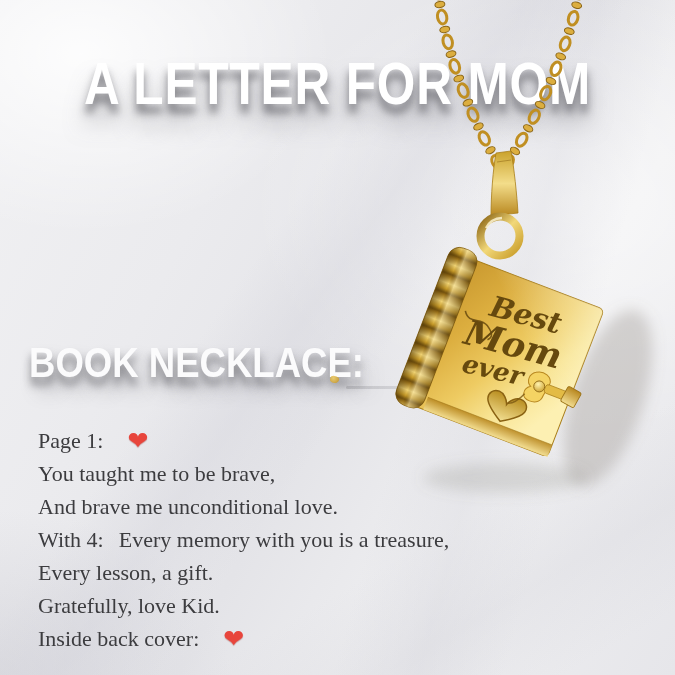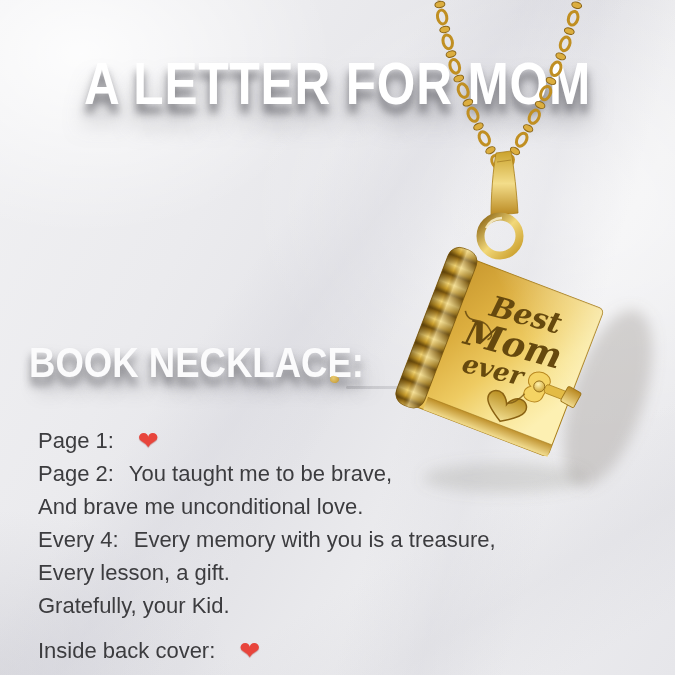--- a/index.html
+++ b/index.html
@@ -34,25 +34,25 @@
   .label-vein{
     position:absolute;left:346px;top:386px;width:185px;height:3px;z-index:2;border-radius:2px;
     background:linear-gradient(90deg, rgba(118,118,124,.5), rgba(118,118,124,0));opacity:.55;
   }
   .gold-speck{
     position:absolute;left:330px;top:376px;width:9px;height:7px;z-index:4;border-radius:50% 40% 55% 45%;
     background:radial-gradient(circle at 35% 35%, #f0cf6a, #c08f22);opacity:.9;transform:rotate(18deg);
   }
   .necklace{position:absolute;inset:0;z-index:3;pointer-events:none;}
   .pages{position:absolute;left:38px;top:424px;z-index:4;color:#3c3c3f;font-size:22px;font-weight:500;}
-  .page-line{display:flex;align-items:center;height:33px;white-space:nowrap;}
+  .page-line{display:flex;align-items:center;height:33px;white-space:nowrap;font-family:Liberation Serif, serif;}
   .page-line .lbl{margin-right:15px;}
   .page-line .heart{color:#e8453c;font-size:25px;margin-left:9px;line-height:1;
     text-shadow:0 1px 1px rgba(150,30,25,.4);}
-  .page-line.last{margin-top:12px;}
+  .page-line.last{margin-top:0;}
 </style>
 </head>
 <body>
 
 <div class="stage">
   <div class="veins"></div>
 
   <div class="headline">A LETTER FOR MOM</div>
 
   <svg class="necklace" width="675" height="675" viewBox="0 0 675 675" id="necklace-svg" xmlns="http://www.w3.org/2000/svg">
@@ -190,34 +190,33 @@
   <div class="product-label">BOOK NECKLACE:</div>
   <div class="label-vein"></div>
   <div class="gold-speck"></div>
 
   <div class="pages">
     <div class="page-line">
       <span class="lbl">Page 1:</span>
         <span class="heart">❤</span>
     </div>
     <div class="page-line">
-      <span class="lbl">Page 2:</span>
         <span>You taught me to be brave,</span>
     </div>
     <div class="page-line">
         <span>And brave me unconditional love.</span>
     </div>
     <div class="page-line">
-      <span class="lbl">Every 4:</span>
+      <span class="lbl">With 4:</span>
         <span>Every memory with you is a treasure,</span>
     </div>
     <div class="page-line">
         <span>Every lesson, a gift.</span>
     </div>
     <div class="page-line">
-        <span>Gratefully, your Kid.</span>
+        <span>Gratefully, love Kid.</span>
     </div>
     <div class="page-line last">
       <span class="lbl">Inside back cover:</span>
         <span class="heart">❤</span>
     </div>
   </div>
 </div>
 
 </body></html>

